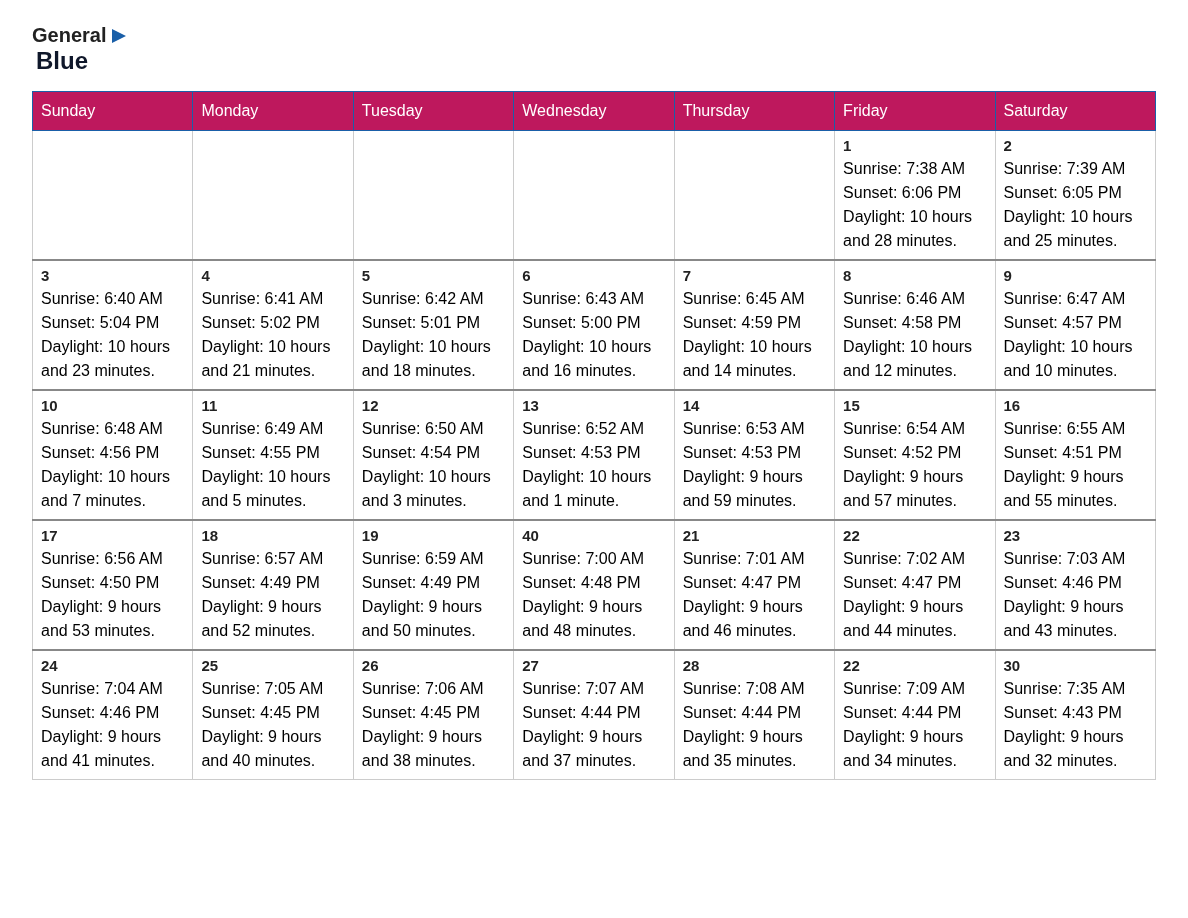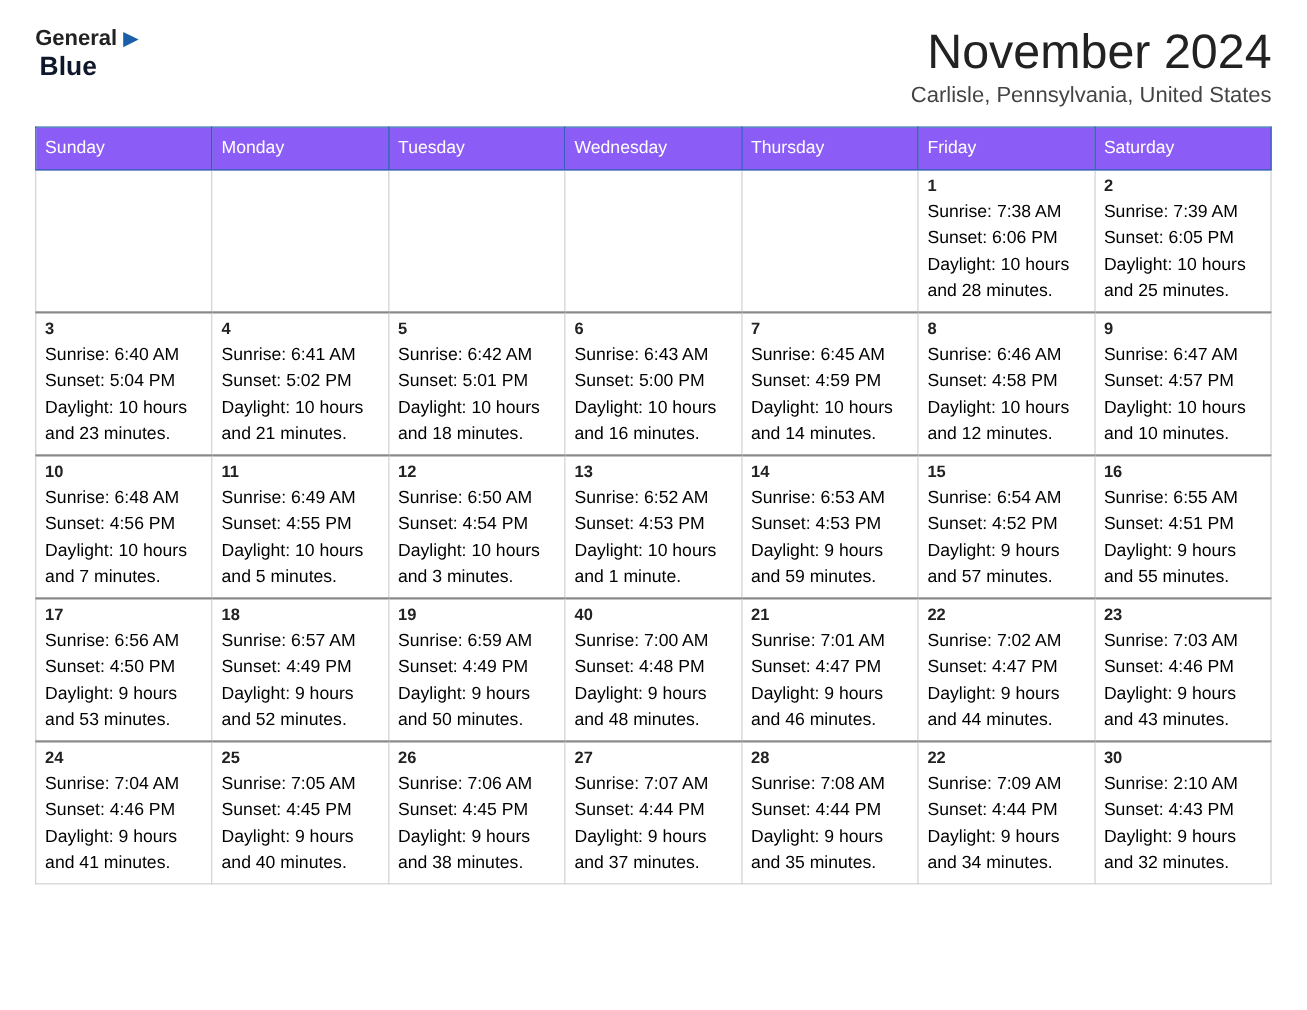--- a/index.html
+++ b/index.html
@@ -29,21 +29,21 @@
       font-size: 20px;
       color: #444;
       margin-top: 4px;
     }
     .calendar {
       width: 100%;
       border-collapse: collapse;
       border: 1px solid #999;
     }
     .calendar th {
-      background-color: #8b5cf6;
+      background-color: #be185d;
       color: #fff;
       font-size: 16px;
       font-weight: normal;
       padding: 10px 8px;
       text-align: left;
       border: 1px solid #1a5fa8;
     }
     .calendar td {
       vertical-align: top;
       padding: 6px 8px;
@@ -90,24 +90,20 @@
     <div class="logo-line1">
       <span style="font-size:20px;font-weight:bold;color:#222;">General</span>
       <svg width="22" height="22" viewBox="0 0 22 22" style="margin-left:2px;margin-top:0px;">
         <polygon points="4,4 18,11 4,18" fill="#1a5fa8"></polygon>
       </svg>
     </div>
     <div>
       <span style="font-size:24px;font-weight:bold;color:#0f172a;margin-left:4px;">Blue</span>
     </div>
   </div>
-  <div class="title-area">
-    <div class="month-title">November 2024</div>
-    <div class="location-title">Carlisle, Pennsylvania, United States</div>
-  </div>
 </div>
 
 <table class="calendar">
   <thead>
     <tr>
     <th>Sunday</th>
         <th>Monday</th>
         <th>Tuesday</th>
         <th>Wednesday</th>
         <th>Thursday</th>
@@ -299,19 +295,19 @@
 Daylight: 9 hours and 35 minutes.</div>
         </td>
         <td>
           <span class="day-number">22</span>
           <div class="day-info">Sunrise: 7:09 AM
 Sunset: 4:44 PM
 Daylight: 9 hours and 34 minutes.</div>
         </td>
         <td>
           <span class="day-number">30</span>
-          <div class="day-info">Sunrise: 2:10 AM
+          <div class="day-info">Sunrise: 7:35 AM
 Sunset: 4:43 PM
 Daylight: 9 hours and 32 minutes.</div>
         </td>
       </tr>
     </tbody>
 </table>
 
 </body></html>

